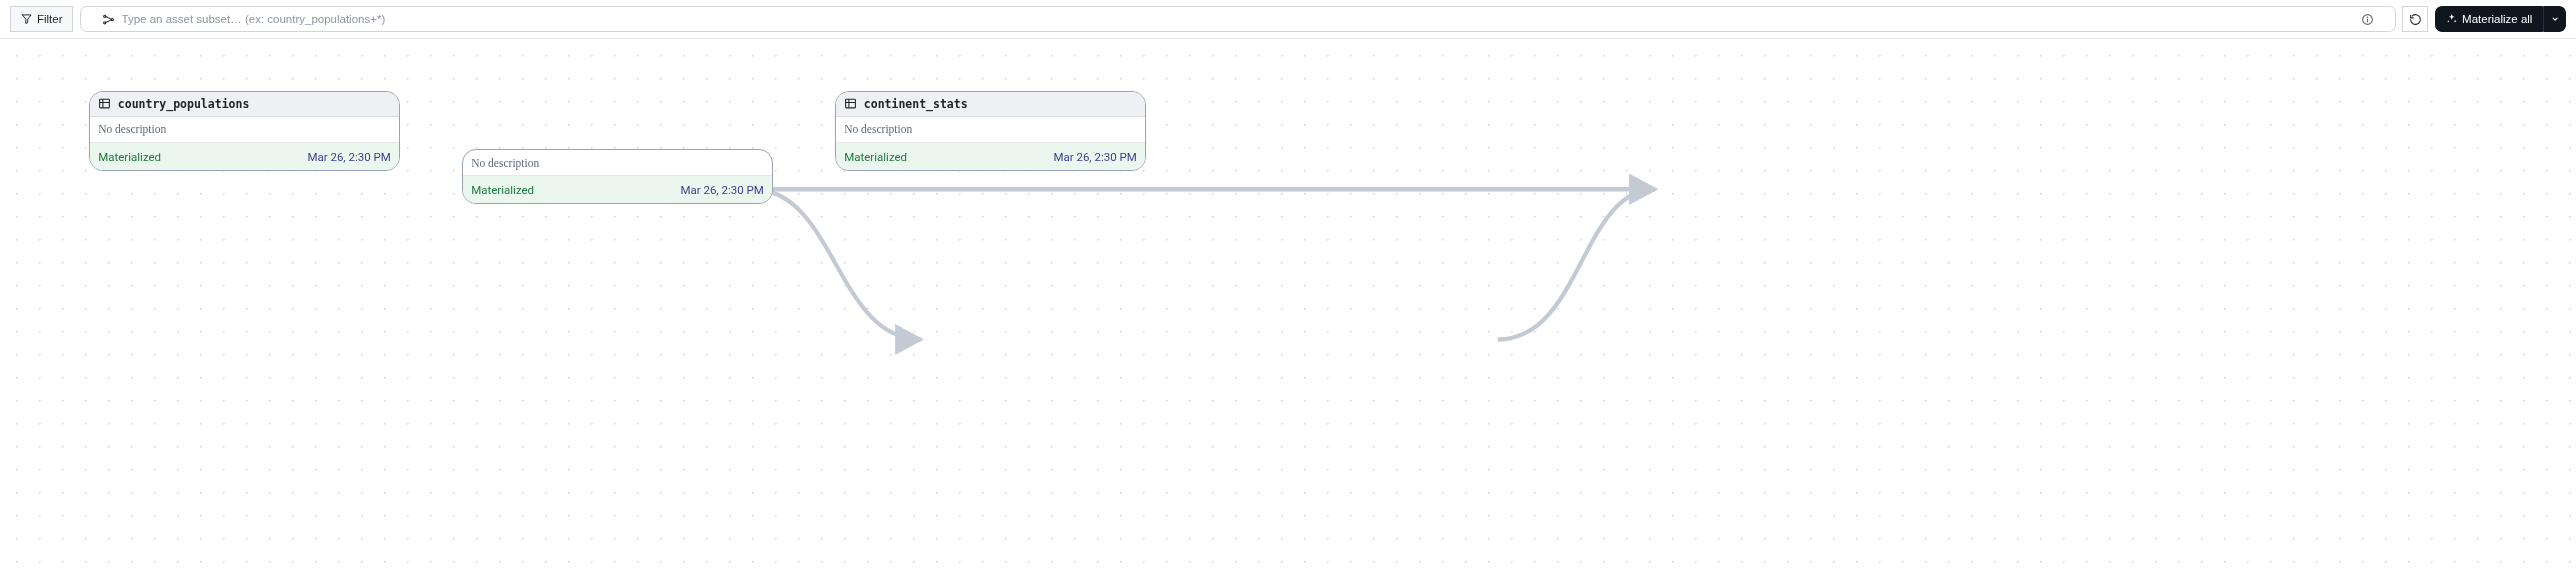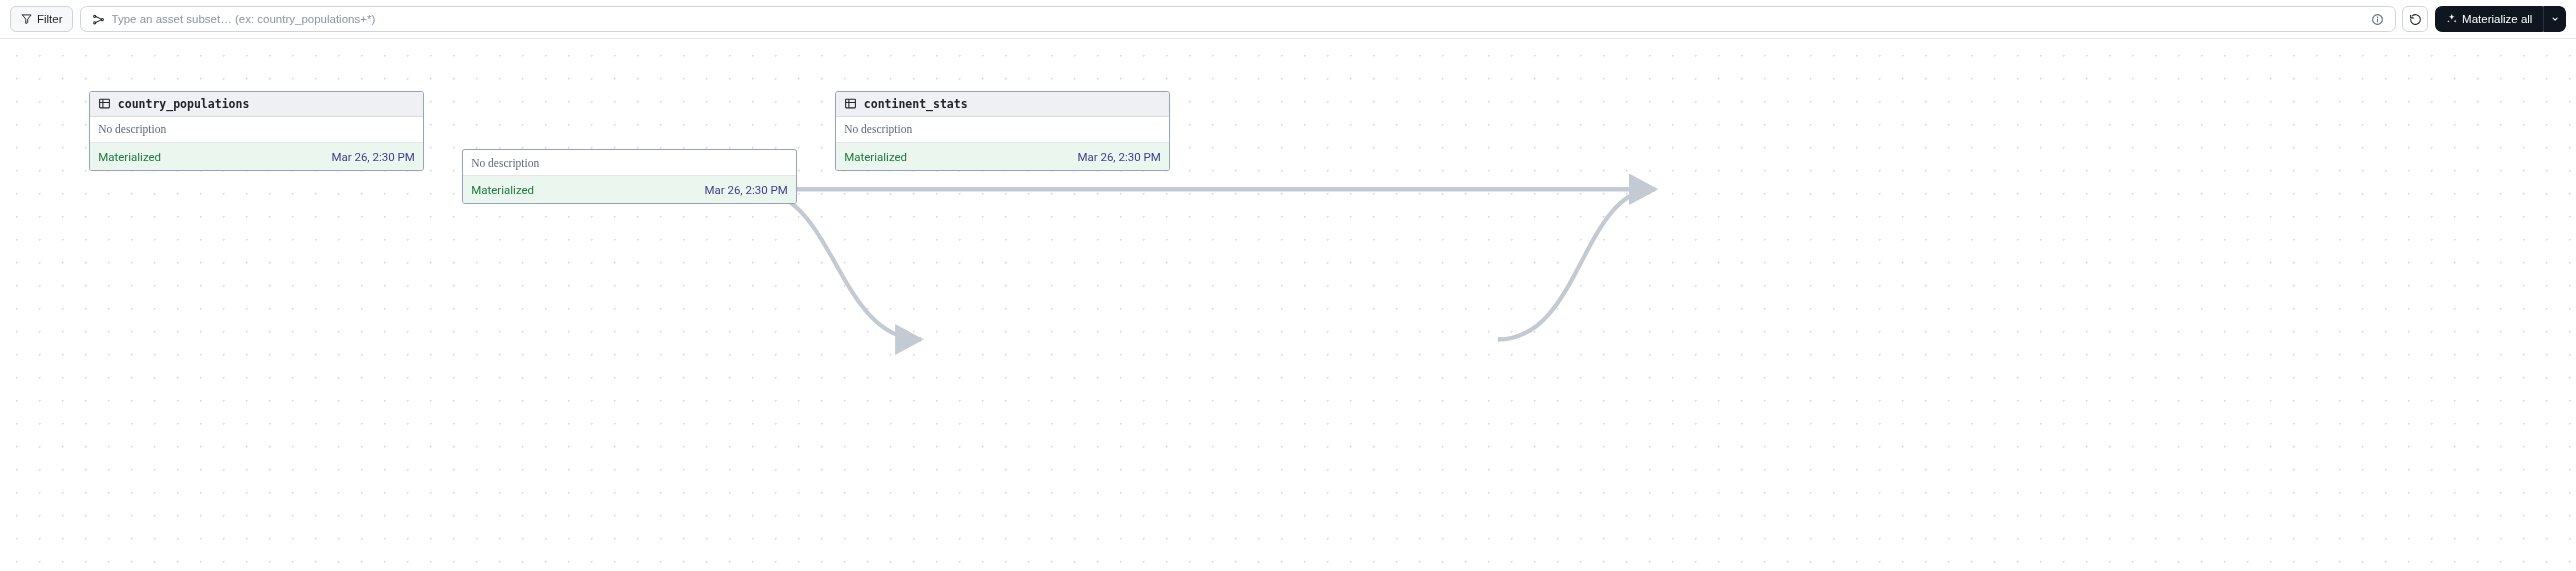--- a/index.html
+++ b/index.html
@@ -22,21 +22,21 @@
     background: #fff;
     height: 39px;
   }
   .btn {
     display: inline-flex;
     align-items: center;
     gap: 4.9px;
     height: 26px;
     padding: 0 9.8px;
     border: 0.8px solid #d1d5db;
-    border-radius: 6px;
+    border-radius: 0;
     background: #fff;
     font-size: 11.5px;
     color: #21252a;
     cursor: pointer;
     white-space: nowrap;
   }
   .btn.filter { background: #f7f8fa; }
   .btn.icon-only { width: 26px; padding: 0; justify-content: center; }
   .btn.primary {
     background: #0f161f;
@@ -50,21 +50,21 @@
   }
   .btn-split .btn { border-radius: 0; }
   .btn-split .btn:first-child { border-top-left-radius: 6.6px; border-bottom-left-radius: 6.6px; }
   .btn-split .btn:last-child  { border-top-right-radius: 6.6px; border-bottom-right-radius: 6.6px; border-left: 0.8px solid #2a323c; width: 23px; padding: 0; justify-content: center; }
 
   .search-wrap {
     flex: 1;
     display: flex;
     align-items: center;
     height: 26px;
-    padding: 0 11px;
+    padding: 0 21px;
     border: 0.8px solid #d1d5db;
     border-radius: 6.6px;
     background: #fff;
     gap: 6.6px;
   }
   .search-wrap input {
     flex: 1;
     border: none;
     outline: none;
     font-size: 11.5px;
@@ -88,23 +88,23 @@
   svg.edges {
     position: absolute;
     inset: 0;
     width: 100%;
     height: 100%;
     pointer-events: none;
   }
 
   .node {
     position: absolute;
-    width: 335px;
+    width: 311px;
     border: 1.2px solid #98a4b3;
-    border-radius: 3px;
+    border-radius: 14px;
     background: #fff;
     box-shadow: 0 0 0 0.8px rgba(0,0,0,0.02);
     overflow: hidden;
     font-size: 11.5px;
     cursor: pointer;
   }
   .node-header {
     display: flex;
     align-items: center;
     gap: 6.6px;

